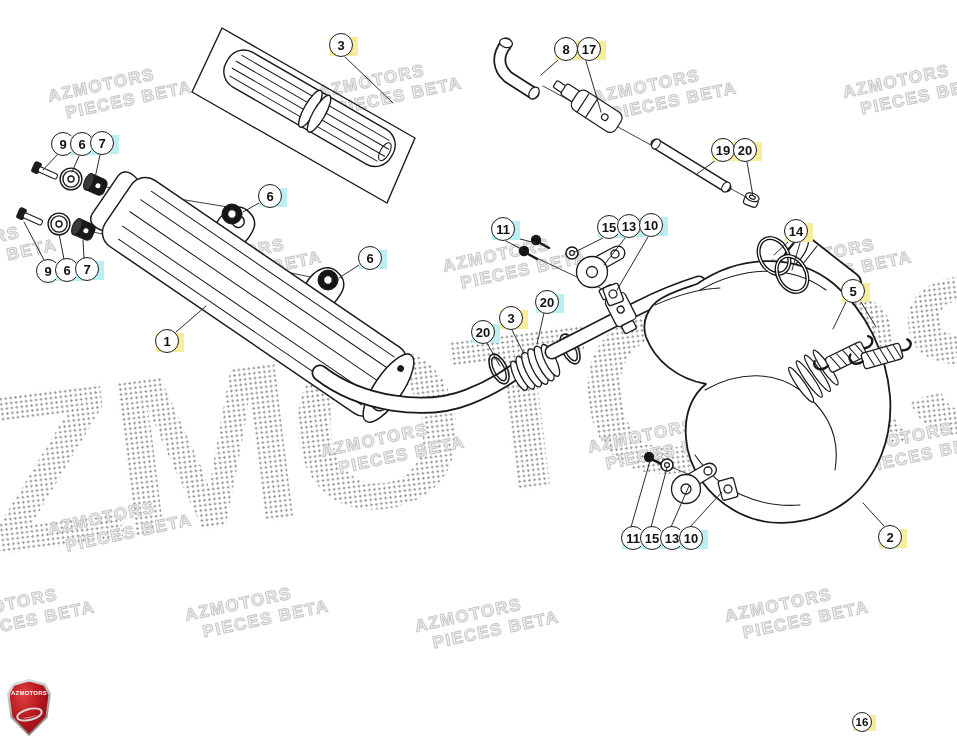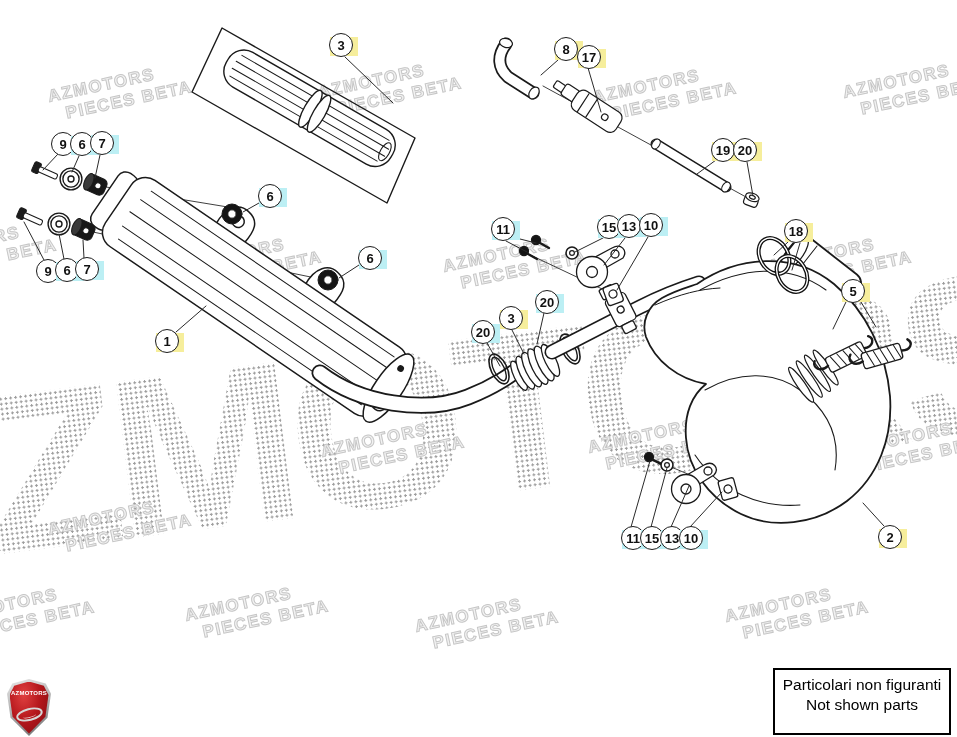--- a/index.html
+++ b/index.html
@@ -323,21 +323,21 @@
 
   <div id="callouts">
       <div class="callout" style="left: 329px; top: 33px;">
         <span class="hl hl-yellow"></span>
         <span class="num">3</span>
       </div>
       <div class="callout" style="left: 554px; top: 37px;">
         <span class="hl hl-yellow"></span>
         <span class="num">8</span>
       </div>
-      <div class="callout" style="left: 577px; top: 37px; margin-top: 8px;">
+      <div class="callout" style="left: 577px; top: 37px;">
         <span class="hl hl-yellow"></span>
         <span class="num">17</span>
       </div>
       <div class="callout" style="left: 711px; top: 138px;">
         <span class="hl hl-yellow"></span>
         <span class="num">19</span>
       </div>
       <div class="callout" style="left: 733px; top: 138px;">
         <span class="hl hl-yellow"></span>
         <span class="num">20</span>
@@ -387,21 +387,21 @@
       <div class="callout" style="left: 617px; top: 214px;">
         <span class="hl hl-cyan"></span>
         <span class="num">13</span>
       </div>
       <div class="callout" style="left: 639px; top: 213px;">
         <span class="hl hl-cyan"></span>
         <span class="num">10</span>
       </div>
       <div class="callout" style="left: 784px; top: 219px;">
         <span class="hl hl-yellow"></span>
-        <span class="num">18</span>
+        <span class="num">14</span>
       </div>
       <div class="callout" style="left: 841px; top: 279px;">
         <span class="hl hl-yellow"></span>
         <span class="num">5</span>
       </div>
       <div class="callout" style="left: 535px; top: 290px;">
         <span class="hl hl-cyan"></span>
         <span class="num">20</span>
       </div>
       <div class="callout" style="left: 499px; top: 306px;">
@@ -431,24 +431,20 @@
       <div class="callout" style="left: 878px; top: 525px;">
         <span class="hl hl-yellow"></span>
         <span class="num">2</span>
       </div>
       <div class="callout small" style="left: 852px; top: 712px;">
         <span class="hl hl-yellow"></span>
         <span class="num">16</span>
       </div>
     </div>
 
-  <div id="notebox">
-    <div>Particolari non figuranti</div>
-    <div>Not shown parts</div>
-  </div>
 
   <div id="logo">
     <div class="inner">
       <span class="brand">AZMOTORS</span>
       <span class="swoosh"></span>
     </div>
   </div>
 
 </div>
 

